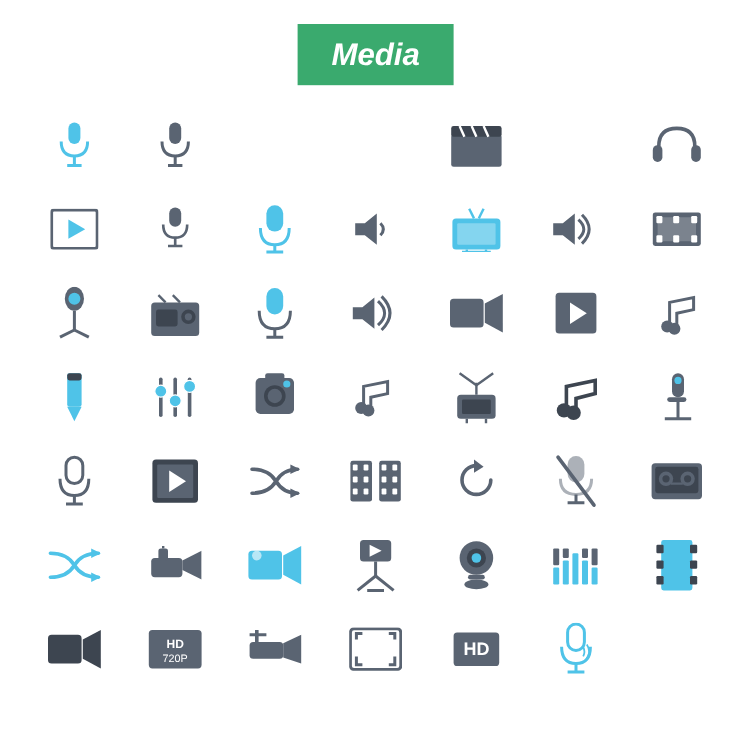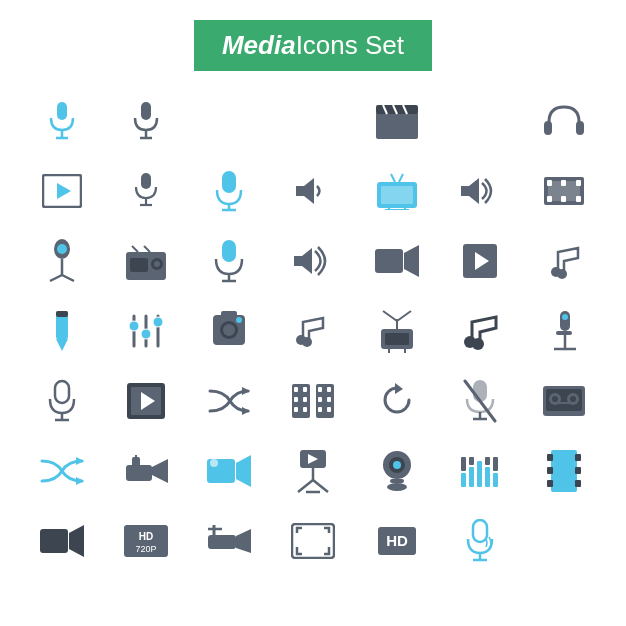--- a/index.html
+++ b/index.html
@@ -65,21 +65,20 @@
     }
   </style>
 </head>
 <body>
 
 <div class="page">
 
   <div class="header">
     <div class="title-box" style="background:#3aaa6e;">
       <span class="title-bold">Media</span>
-      <span class="title-normal"> Icons Set</span>
     </div>
   </div>
 
   <div class="icons-grid">
 
     <div class="icon-cell">
       <svg width="32" height="42" viewBox="0 0 32 42">
         <rect x="11" y="2" width="10" height="18" rx="5" fill="#4fc3e8"></rect>
         <path d="M5 18 Q5 30 16 30 Q27 30 27 18" fill="none" stroke="#4fc3e8" stroke-width="2.5"></path>
         <line x1="16" y1="30" x2="16" y2="38" stroke="#4fc3e8" stroke-width="2.5"></line>

